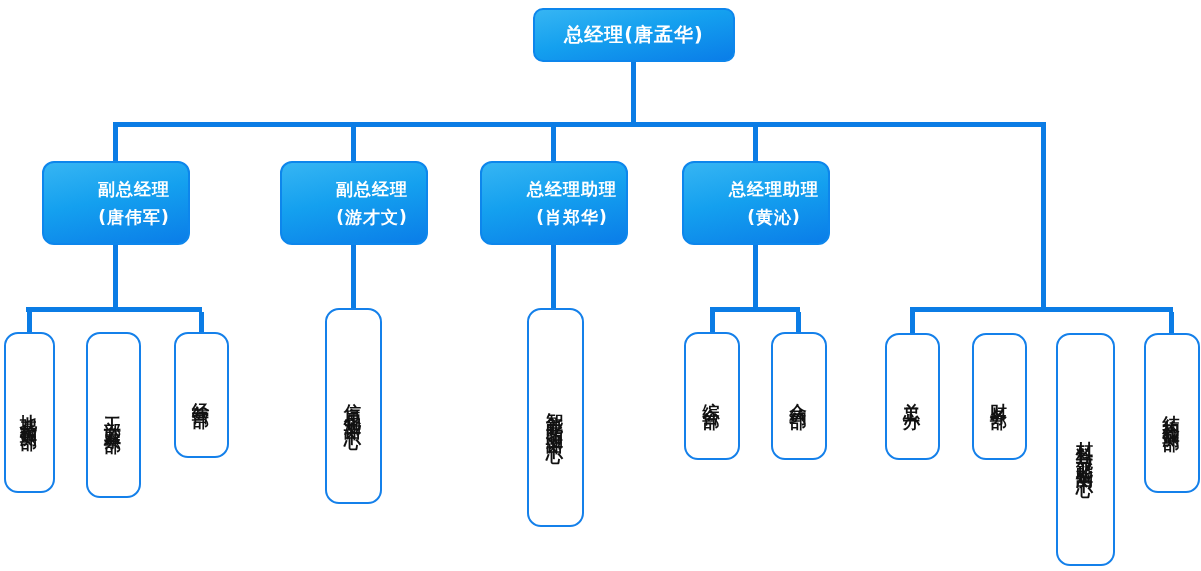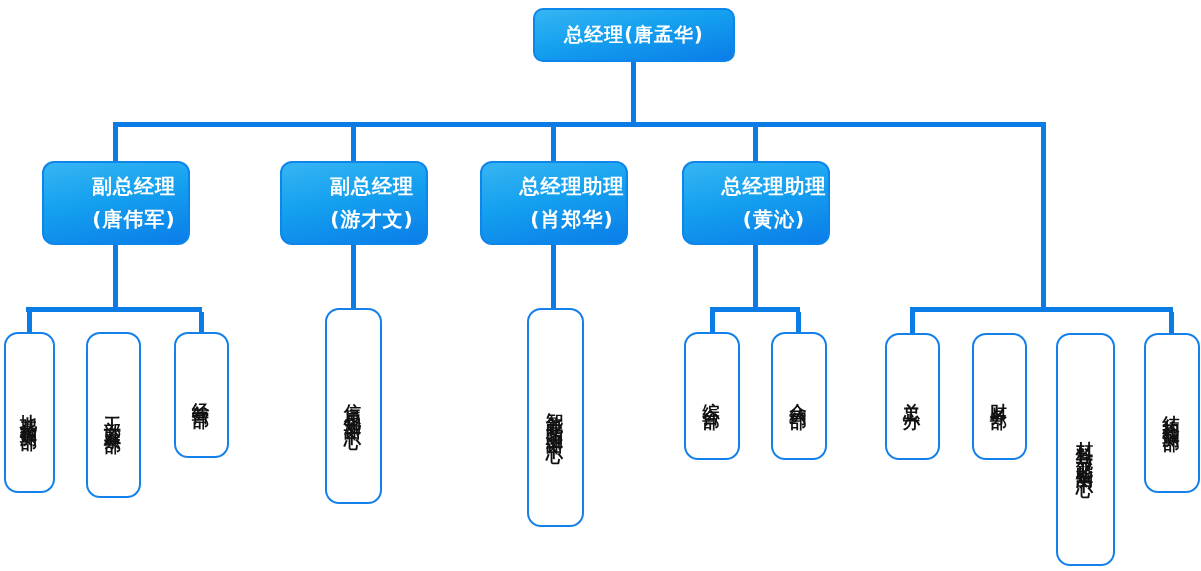--- a/index.html
+++ b/index.html
@@ -23,21 +23,21 @@
     border-radius: 12px;
     color: var(--node-text, #ffffff);
     display: flex;
     flex-direction: column;
     align-items: center;
     justify-content: center;
     text-align: center;
     font-weight: bold;
   }
   .root-node { font-size: 19px; border-radius: 10px; letter-spacing: 1px; }
-  .exec-node { font-size: 20px; line-height: 1.65; letter-spacing: 1px; padding-left: 36px; }
+  .exec-node { font-size: 17px; line-height: 1.65; letter-spacing: 1px; padding-left: 36px; }
   .dept-node {
     position: absolute;
     box-sizing: border-box;
     background: #ffffff;
     border: 2px solid var(--dept-border, #1480ea);
     border-radius: 14px;
     display: flex;
     align-items: center;
     justify-content: center;
   }

